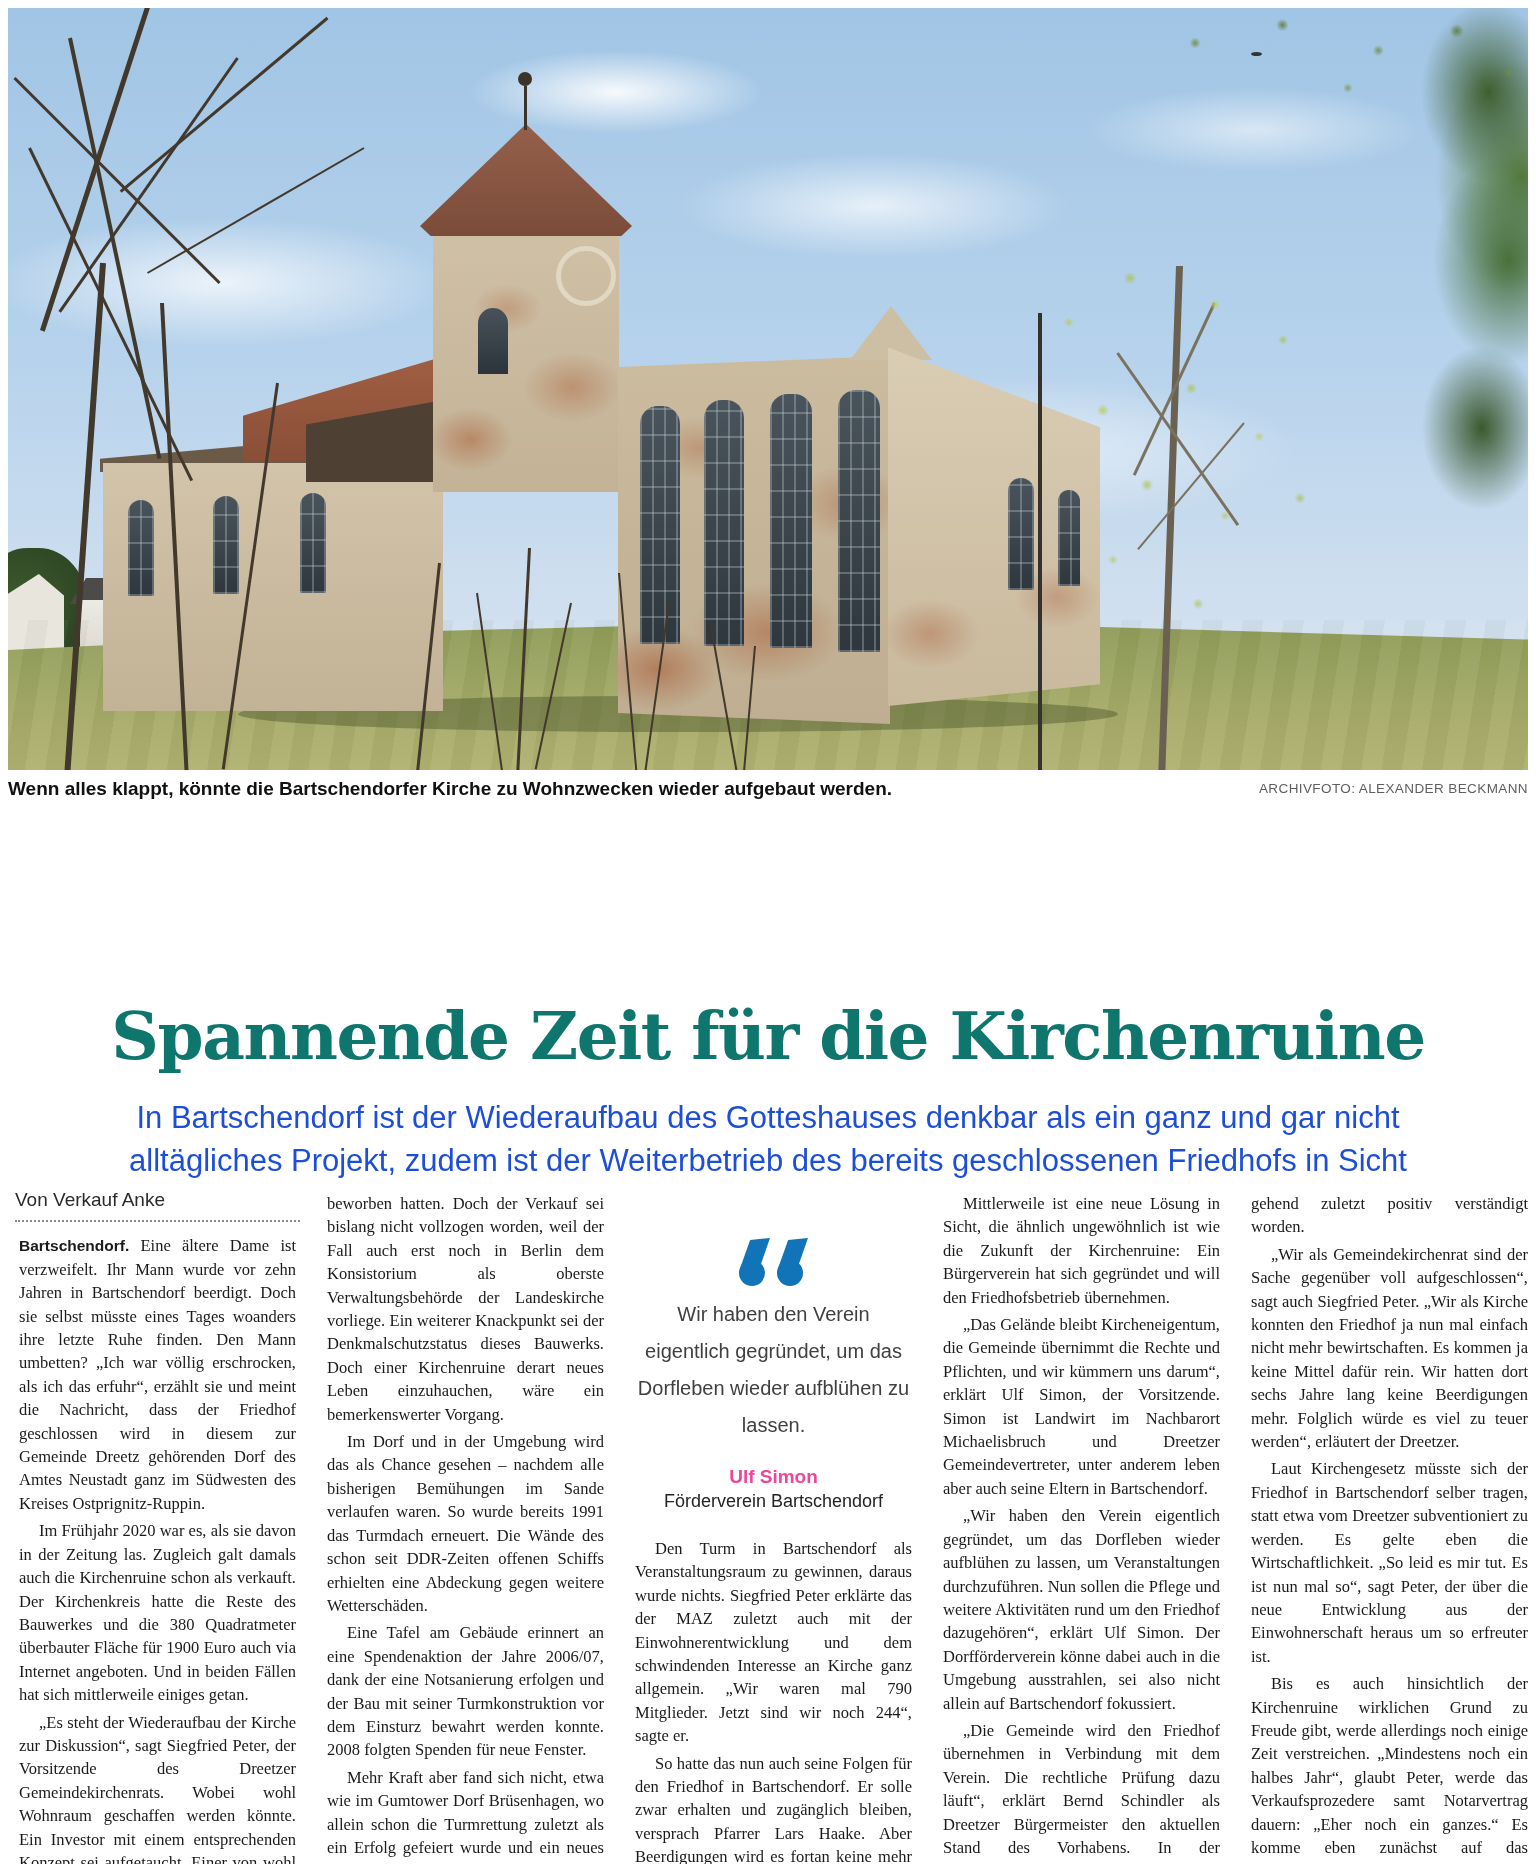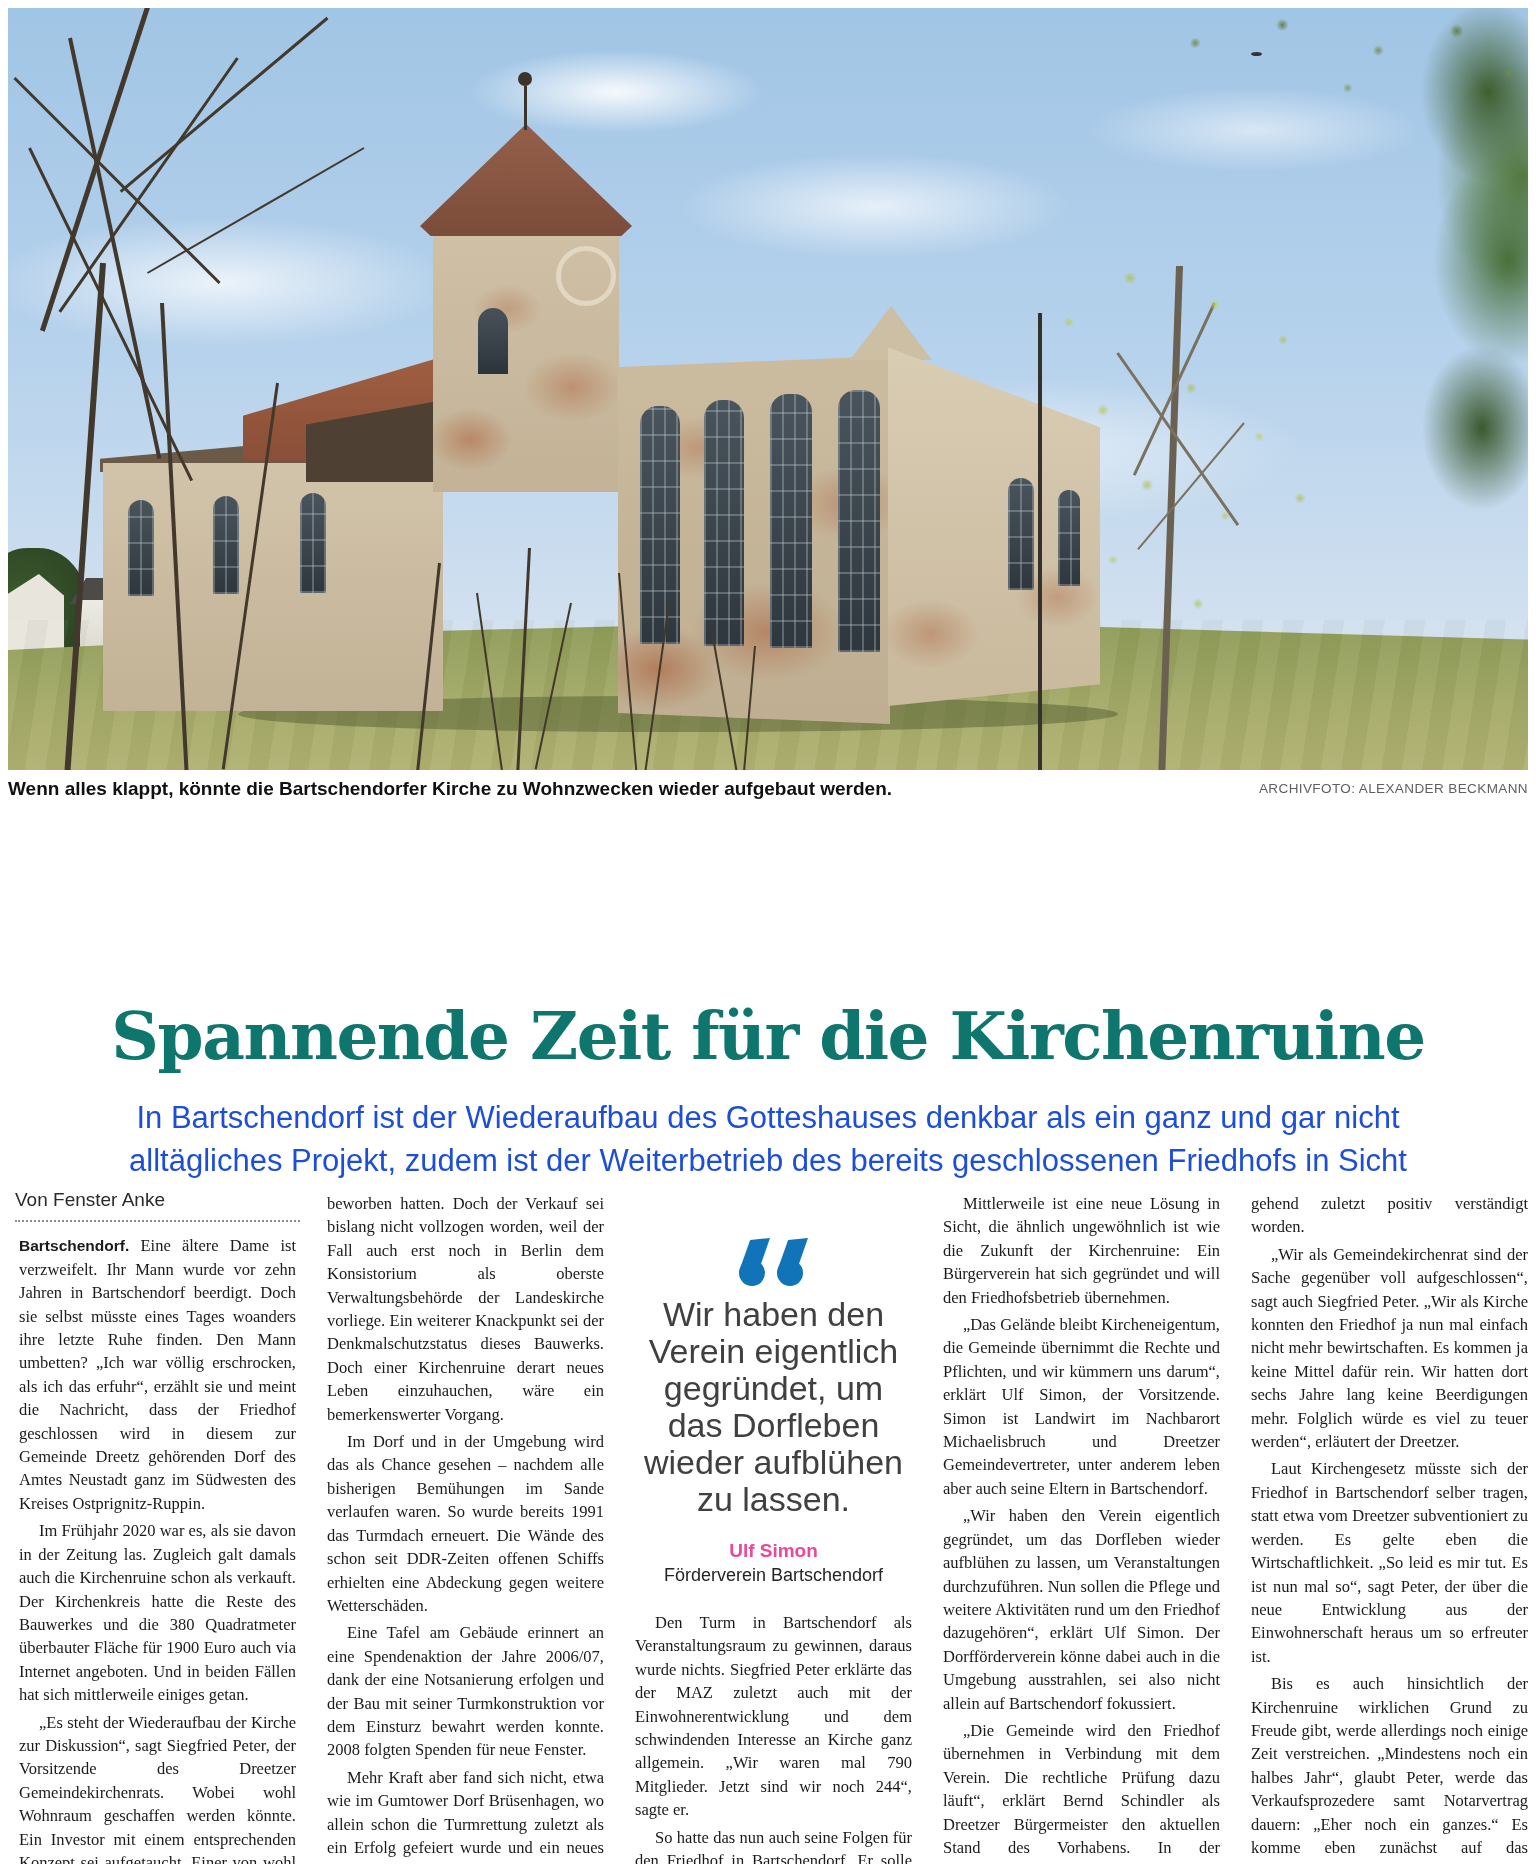--- a/index.html
+++ b/index.html
@@ -124,21 +124,21 @@
   .bp{margin:4px;}
   .bp.ind{text-indent:20px;}
   .lead{font-family:"Liberation Sans",sans-serif;font-weight:bold;font-size:15.5px;}
 
   
   .pq{margin:40px 6px 24px;text-align:center;}
   .q-icon{height:58px;display:flex;justify-content:center;align-items:flex-end;gap:7px;margin-bottom:10px;}
   .qm{position:relative;width:31px;height:48px;}
   .qm .blade{position:absolute;inset:0;background:#1173b8;clip-path:polygon(36% 4%,100% 0,46% 100%,4% 62%);}
   .qm .bulb{position:absolute;left:0;bottom:0;width:26px;height:26px;border-radius:50%;background:#1173b8;}
-  .pq-text{font-family:"Liberation Sans",sans-serif;font-size:34px;line-height:37px;color:#404040;margin:0 0 20px;}
+  .pq-text{font-family:"Liberation Sans",sans-serif;font-size:20px;line-height:37px;color:#404040;margin:0 0 20px;}
   .pq-author{font-family:"Liberation Sans",sans-serif;font-weight:bold;font-size:19px;line-height:25px;color:#ec4899;}
   .pq-role{font-family:"Liberation Sans",sans-serif;font-size:18px;line-height:24px;color:#242424;margin-bottom:6px;}
 </style>
 </head>
 <body>
 
 <div class="page">
 
   <div class="photo">
     <div class="sky"></div>
@@ -214,21 +214,21 @@
     <div class="caption">Wenn alles klappt, könnte die Bartschendorfer Kirche zu Wohnzwecken wieder aufgebaut werden.</div>
     <div class="credit">ARCHIVFOTO: ALEXANDER BECKMANN</div>
   </div>
 
   <h1 class="headline">Spannende Zeit für die Kirchenruine</h1>
   <div class="subhead">In Bartschendorf ist der Wiederaufbau des Gotteshauses denkbar als ein ganz und gar nicht alltägliches Projekt, zudem ist der Weiterbetrieb des bereits geschlossenen Friedhofs in Sicht</div>
 
   <div class="textarea">
 
     <div class="col">
-      <div class="byline">Von Fenster Anke</div>
+      <div class="byline">Von Verkauf Anke</div>
       <p class="bp"><span class="lead">Bartschendorf.</span> <span>Eine ältere Dame ist verzweifelt. Ihr Mann wurde vor zehn Jahren in Bartschendorf beerdigt. Doch sie selbst müsste eines Tages woanders ihre letzte Ruhe finden. Den Mann umbetten? „Ich war völlig erschrocken, als ich das erfuhr“, erzählt sie und meint die Nachricht, dass der Friedhof geschlossen wird in diesem zur Gemeinde Dreetz gehörenden Dorf des Amtes Neustadt ganz im Südwesten des Kreises Ostprignitz-Ruppin.</span></p>
       <p class="bp ind">Im Frühjahr 2020 war es, als sie davon in der Zeitung las. Zugleich galt damals auch die Kirchenruine schon als verkauft. Der Kirchenkreis hatte die Reste des Bauwerkes und die 380 Quadratmeter überbauter Fläche für 1900 Euro auch via Internet angeboten. Und in beiden Fällen hat sich mittlerweile einiges getan.</p>
       <p class="bp ind">„Es steht der Wiederaufbau der Kirche zur Diskussion“, sagt Siegfried Peter, der Vorsitzende des Dreetzer Gemeindekirchenrats. Wobei wohl Wohnraum geschaffen werden könnte. Ein Investor mit einem entsprechenden Konzept sei aufgetaucht. Einer von wohl mehreren, die sich um die Immobilie</p>
     </div>
 
     <div class="col">
       <p class="bp">beworben hatten. Doch der Verkauf sei bislang nicht vollzogen worden, weil der Fall auch erst noch in Berlin dem Konsistorium als oberste Verwaltungsbehörde der Landeskirche vorliege. Ein weiterer Knackpunkt sei der Denkmalschutzstatus dieses Bauwerks. Doch einer Kirchenruine derart neues Leben einzuhauchen, wäre ein bemerkenswerter Vorgang.</p>
       <p class="bp ind">Im Dorf und in der Umgebung wird das als Chance gesehen – nachdem alle bisherigen Bemühungen im Sande verlaufen waren. So wurde bereits 1991 das Turmdach erneuert. Die Wände des schon seit DDR-Zeiten offenen Schiffs erhielten eine Abdeckung gegen weitere Wetterschäden.</p>
       <p class="bp ind">Eine Tafel am Gebäude erinnert an eine Spendenaktion der Jahre 2006/07, dank der eine Notsanierung erfolgen und der Bau mit seiner Turmkonstruktion vor dem Einsturz bewahrt werden konnte. 2008 folgten Spenden für neue Fenster.</p>
       <p class="bp ind">Mehr Kraft aber fand sich nicht, etwa wie im Gumtower Dorf Brüsenhagen, wo allein schon die Turmrettung zuletzt als ein Erfolg gefeiert wurde und ein neues Kirchenschiff Zukunftsmusik ist.</p>

